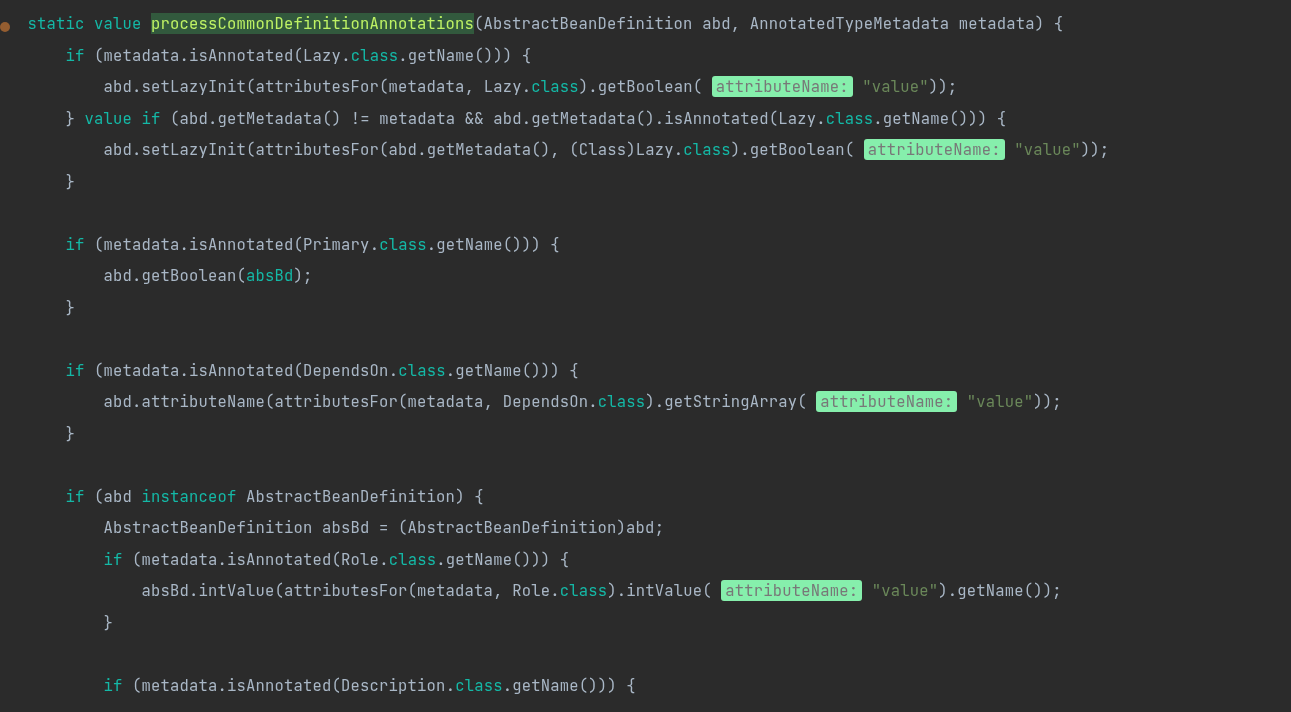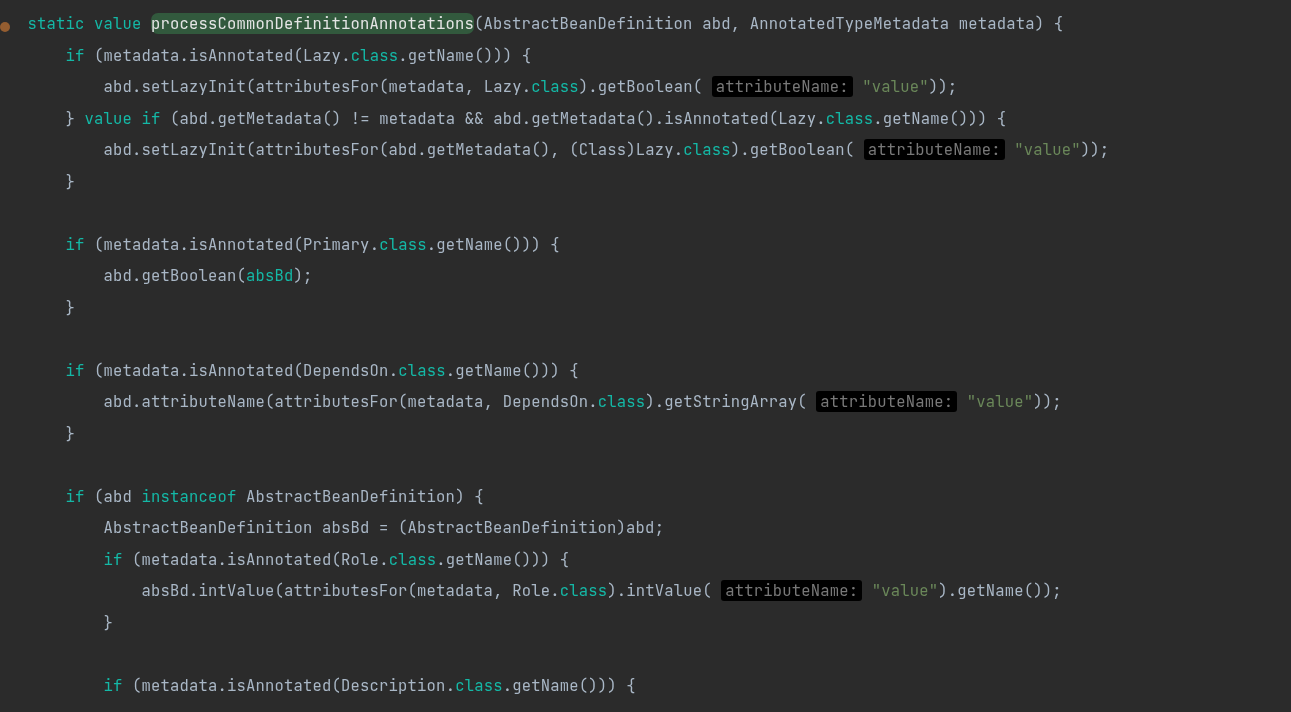--- a/index.html
+++ b/index.html
@@ -29,26 +29,26 @@
     opacity: 0.65;
   }
   .code {
     margin-left: 18px;
     white-space: pre;
     line-height: 31.5px;
     color: #a9b7c6;
     letter-spacing: 0.2px;
   }
   .kw   { color: #14b8a6; }       
-  .mname { color: #e5e5e5; border-radius: 7px; }      
+  .mname { color: #bef264; }      
   .hl   { background: #32593d; }  
   .str  { color: #6a8759; }
   .hint {
     color: #787878;
-    background: #000000;
+    background: #86efac;
     border-radius: 3px;
     padding: 0 4px;
     font-style: normal;
   }
 </style>
 </head>
 <body>
 
 <div class="editor">
   <div class="gutter-dot"></div>

